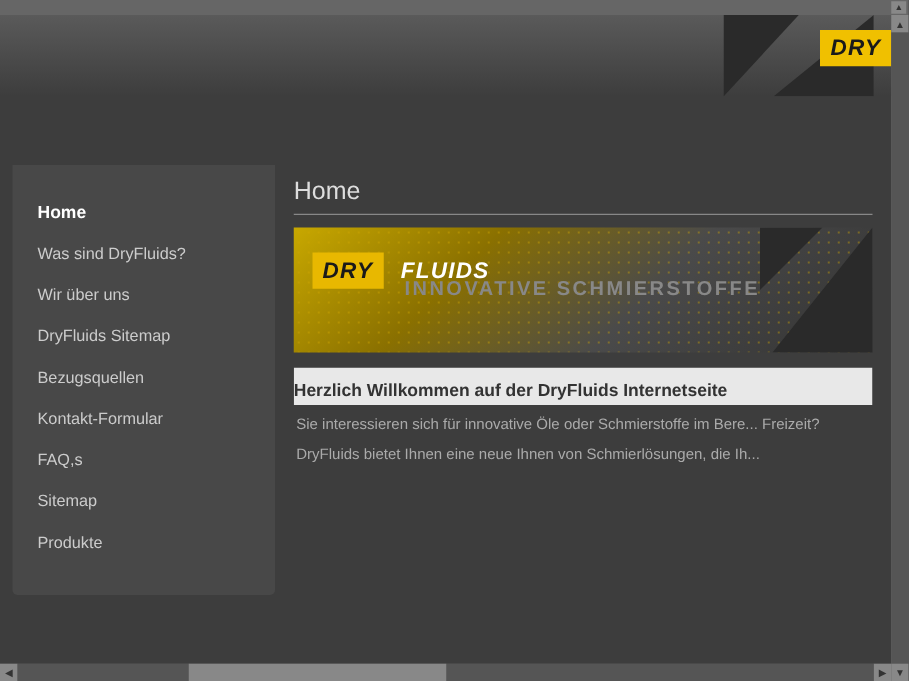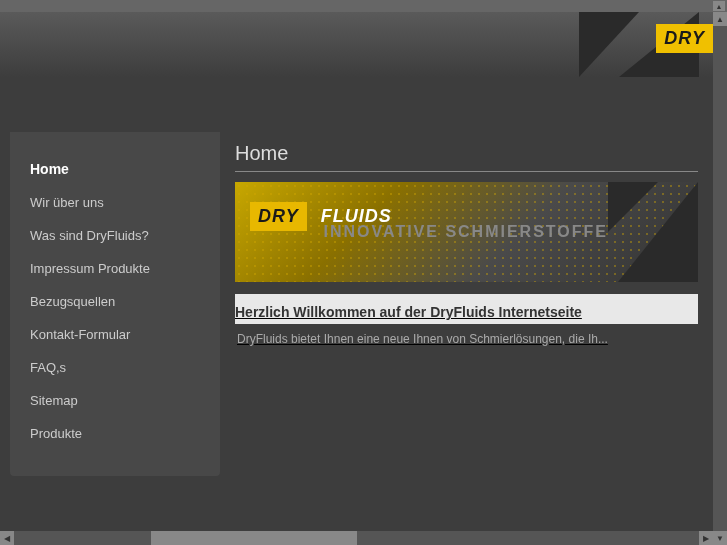--- a/index.html
+++ b/index.html
@@ -299,21 +299,20 @@
       color: #888888;
       letter-spacing: 2px;
       text-transform: uppercase;
       white-space: nowrap;
     }
 
     
     .welcome-section {
       flex: 1;
       overflow: hidden;
-      text-decoration: underline;
     }
 
     .welcome-title {
       font-size: 14px;
       font-weight: bold;
       color: #333333;
       background: #e8e8e8;
       padding: 10px 0 4px 0;
       margin-bottom: 6px;
     }
@@ -383,23 +382,23 @@
           <div class="logo-badge">
             <span class="logo-dry">DRY</span>
           </div>
         </div>
       </div>
 
       <div class="body-row">
 
         <div class="sidebar">
           <div class="nav-item active">Home</div>
+          <div class="nav-item">Was sind DryFluids?</div>
           <div class="nav-item">Wir über uns</div>
-          <div class="nav-item">Was sind DryFluids?</div>
-          <div class="nav-item">Impressum Produkte</div>
+          <div class="nav-item">DryFluids Sitemap</div>
           <div class="nav-item">Bezugsquellen</div>
           <div class="nav-item">Kontakt-Formular</div>
           <div class="nav-item">FAQ,s</div>
           <div class="nav-item">Sitemap</div>
           <div class="nav-item">Produkte</div>
         </div>
 
         <div class="content-area">
 
           <div class="page-title-section">
@@ -414,20 +413,21 @@
               <div class="banner-logo-box">
                 <span class="banner-dry">DRY</span>
               </div>
               <span class="banner-fluids">FLUIDS</span>
             </div>
             <div class="banner-tagline">INNOVATIVE SCHMIERSTOFFE</div>
           </div>
 
           <div class="welcome-section">
             <div class="welcome-title">Herzlich Willkommen auf der DryFluids Internetseite</div>
+            <div class="welcome-text">Sie interessieren sich für innovative Öle oder Schmierstoffe im Bere... Freizeit?</div>
             <div class="welcome-text" style="margin-top:6px;">DryFluids bietet Ihnen eine neue Ihnen von Schmierlösungen, die Ih...</div>
           </div>
 
         </div>
 
       </div>
 
       <div class="bottom-bar">
         <div class="h-scroll-btn">◀</div>
         <div class="h-scroll-track">

